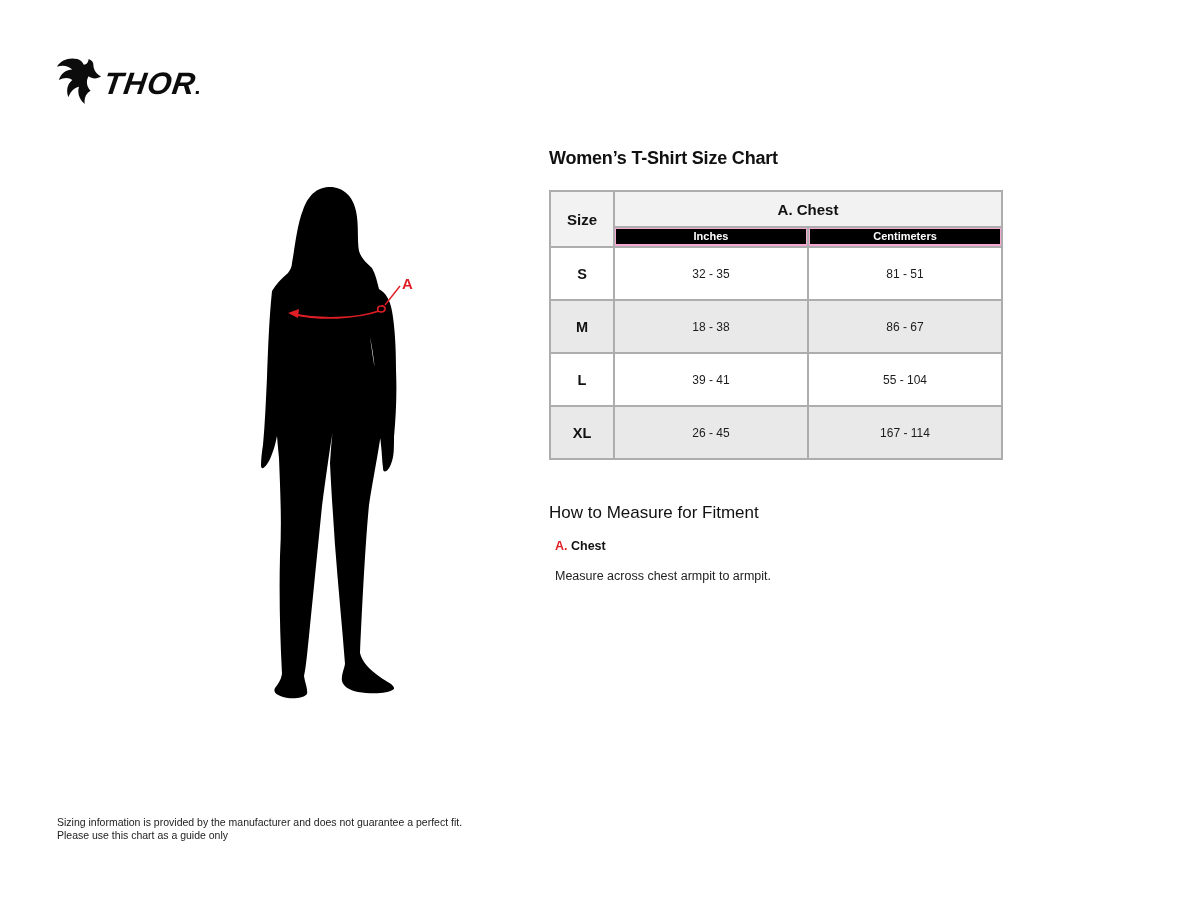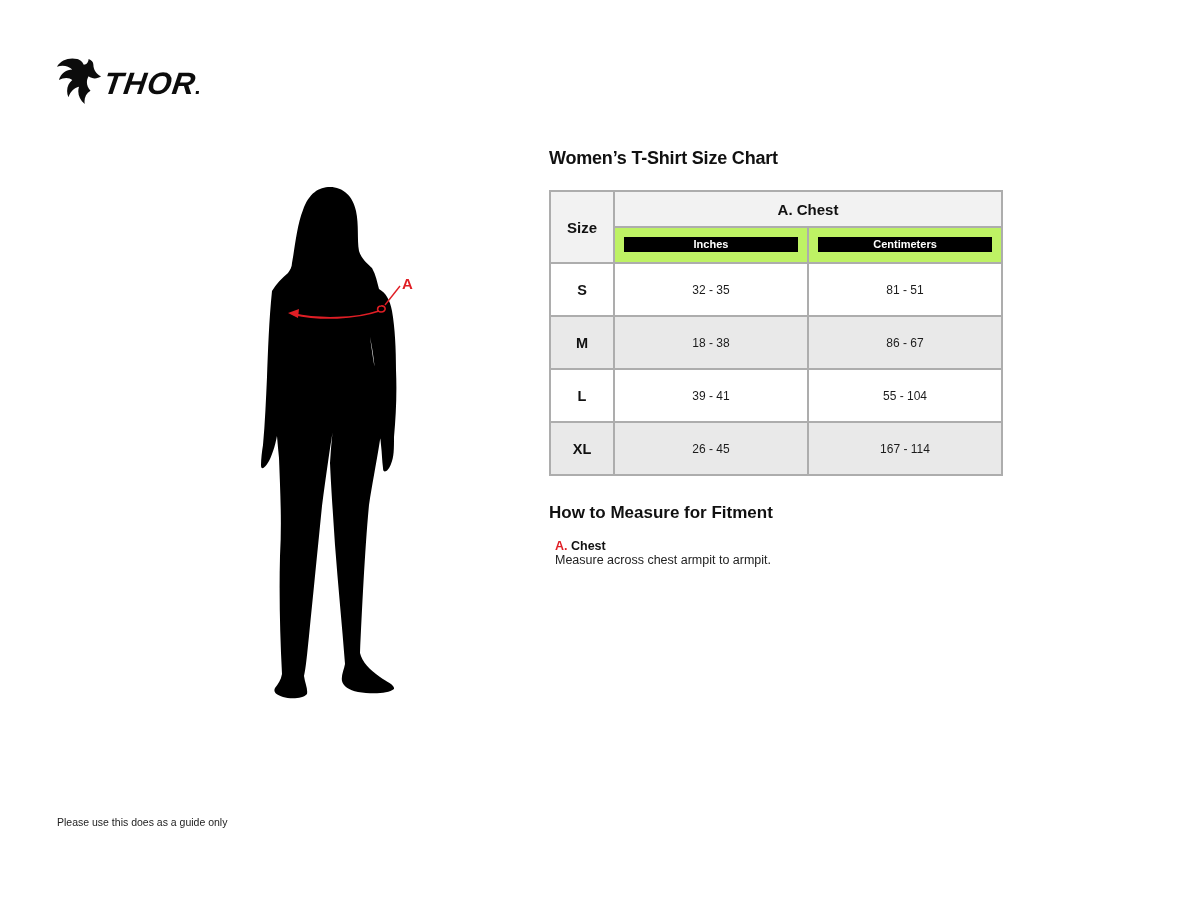--- a/index.html
+++ b/index.html
@@ -37,36 +37,36 @@
   .table-wrap { position:absolute; left:549px; top:190px; width:452px; }
   table.size-table {
     border-collapse:collapse; table-layout:fixed; width:452px;
     border:2px solid #0ea5e9;
   }
   table.size-table th, table.size-table td {
     border:2px solid #adadad; text-align:center; vertical-align:middle;
   }
   th.size-head { width:64px; background:#f2f2f2; font-size:15px; color:#111; }
   th.group-head { background:#f2f2f2; height:36px; font-size:15px; color:#111; border-bottom:2px solid #fff; }
-  tr.subhead th { height:18px; background:#bef264; padding:8px; }
+  tr.subhead th { height:18px; background:#f9a8d4; padding:0; }
   .black-bar {
     background:#000; color:#fff; font-size:11px; font-weight:bold;
     height:15px; line-height:15px; margin:1px 1px 2px 1px;
   }
   tr.data-row { height:53px; }
   tr.data-row td { font-size:12px; color:#1c1c1c; background:#fff; }
   tr.data-row td.size-col { font-weight:bold; font-size:14.5px; color:#111; }
   tr.data-row.alt td { background:#e9e9e9; }
 
   .measure { position:absolute; left:549px; top:503px; width:420px; }
-  .measure-heading { font-size:17px; font-weight:bold; color:#111; }
+  .measure-heading { font-size:17px; font-weight:normal; color:#111; }
   .measure-item { margin-top:16px; padding-left:6px; }
   .measure-label { font-size:12.5px; font-weight:bold; color:#111; }
   .measure-key { color:#e01e25; }
-  .measure-desc { font-size:12.5px; color:#222; margin-top:0; }
+  .measure-desc { font-size:12.5px; color:#222; margin-top:16px; }
 
   
   .footer {
     position:absolute; left:57px; top:816px;
     font-size:10.5px; line-height:12.5px; color:#222;
   }
 </style>
 </head>
 <body>
 
@@ -188,14 +188,15 @@
   <div class="measure-item">
     <div class="measure-label">
       <span class="measure-key">A.</span>
       <span>Chest</span>
     </div>
     <div class="measure-desc">Measure across chest armpit to armpit.</div>
   </div>
 </div>
 
 <div class="footer">
-  <div>Please use this does as a guide only</div>
+  <div>Sizing information is provided by the manufacturer and does not guarantee a perfect fit.</div>
+  <div>Please use this chart as a guide only</div>
 </div>
 
 </body></html>

